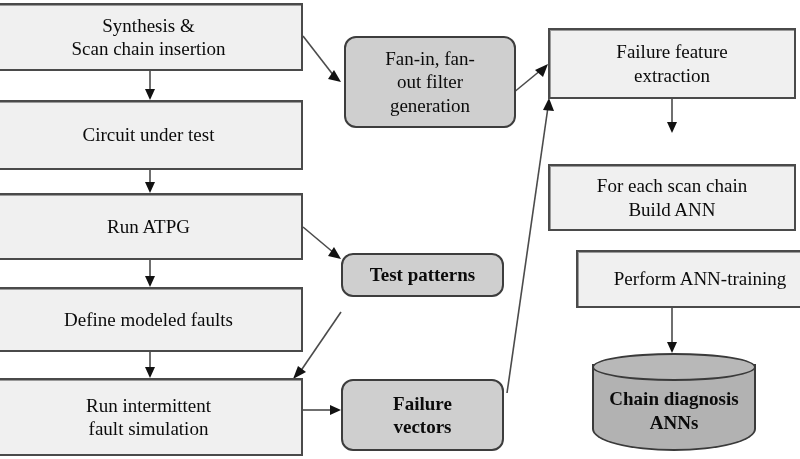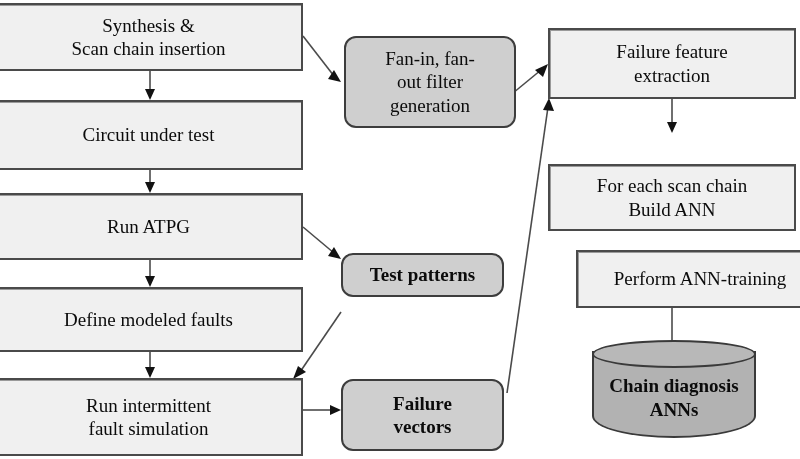--- a/index.html
+++ b/index.html
@@ -200,20 +200,20 @@
 vectors</div>
 
   <div class="node rect" style="left:548px; top:28px; width:248px; height:71px;">Failure feature
 extraction</div>
 
   <div class="node rect" style="left:548px; top:133px; width:248px; height:67px;margin-top:31px;">For each scan chain
 Build ANN</div>
 
   <div class="node rect" style="left:576px; top:250px; width:248px; height:58px;">Perform ANN-training</div>
 
-  <div class="cyl" style="left:592px; top:340px; width:164px; height:98px;">
+  <div class="cyl" style="left:592px; top:353px; width:164px; height:98px;">
     <div class="body"></div>
     <div class="top"></div>
     <div class="cyl-label">Chain diagnosis
 ANNs</div>
   </div>
 
 </div>
 
 </body></html>

